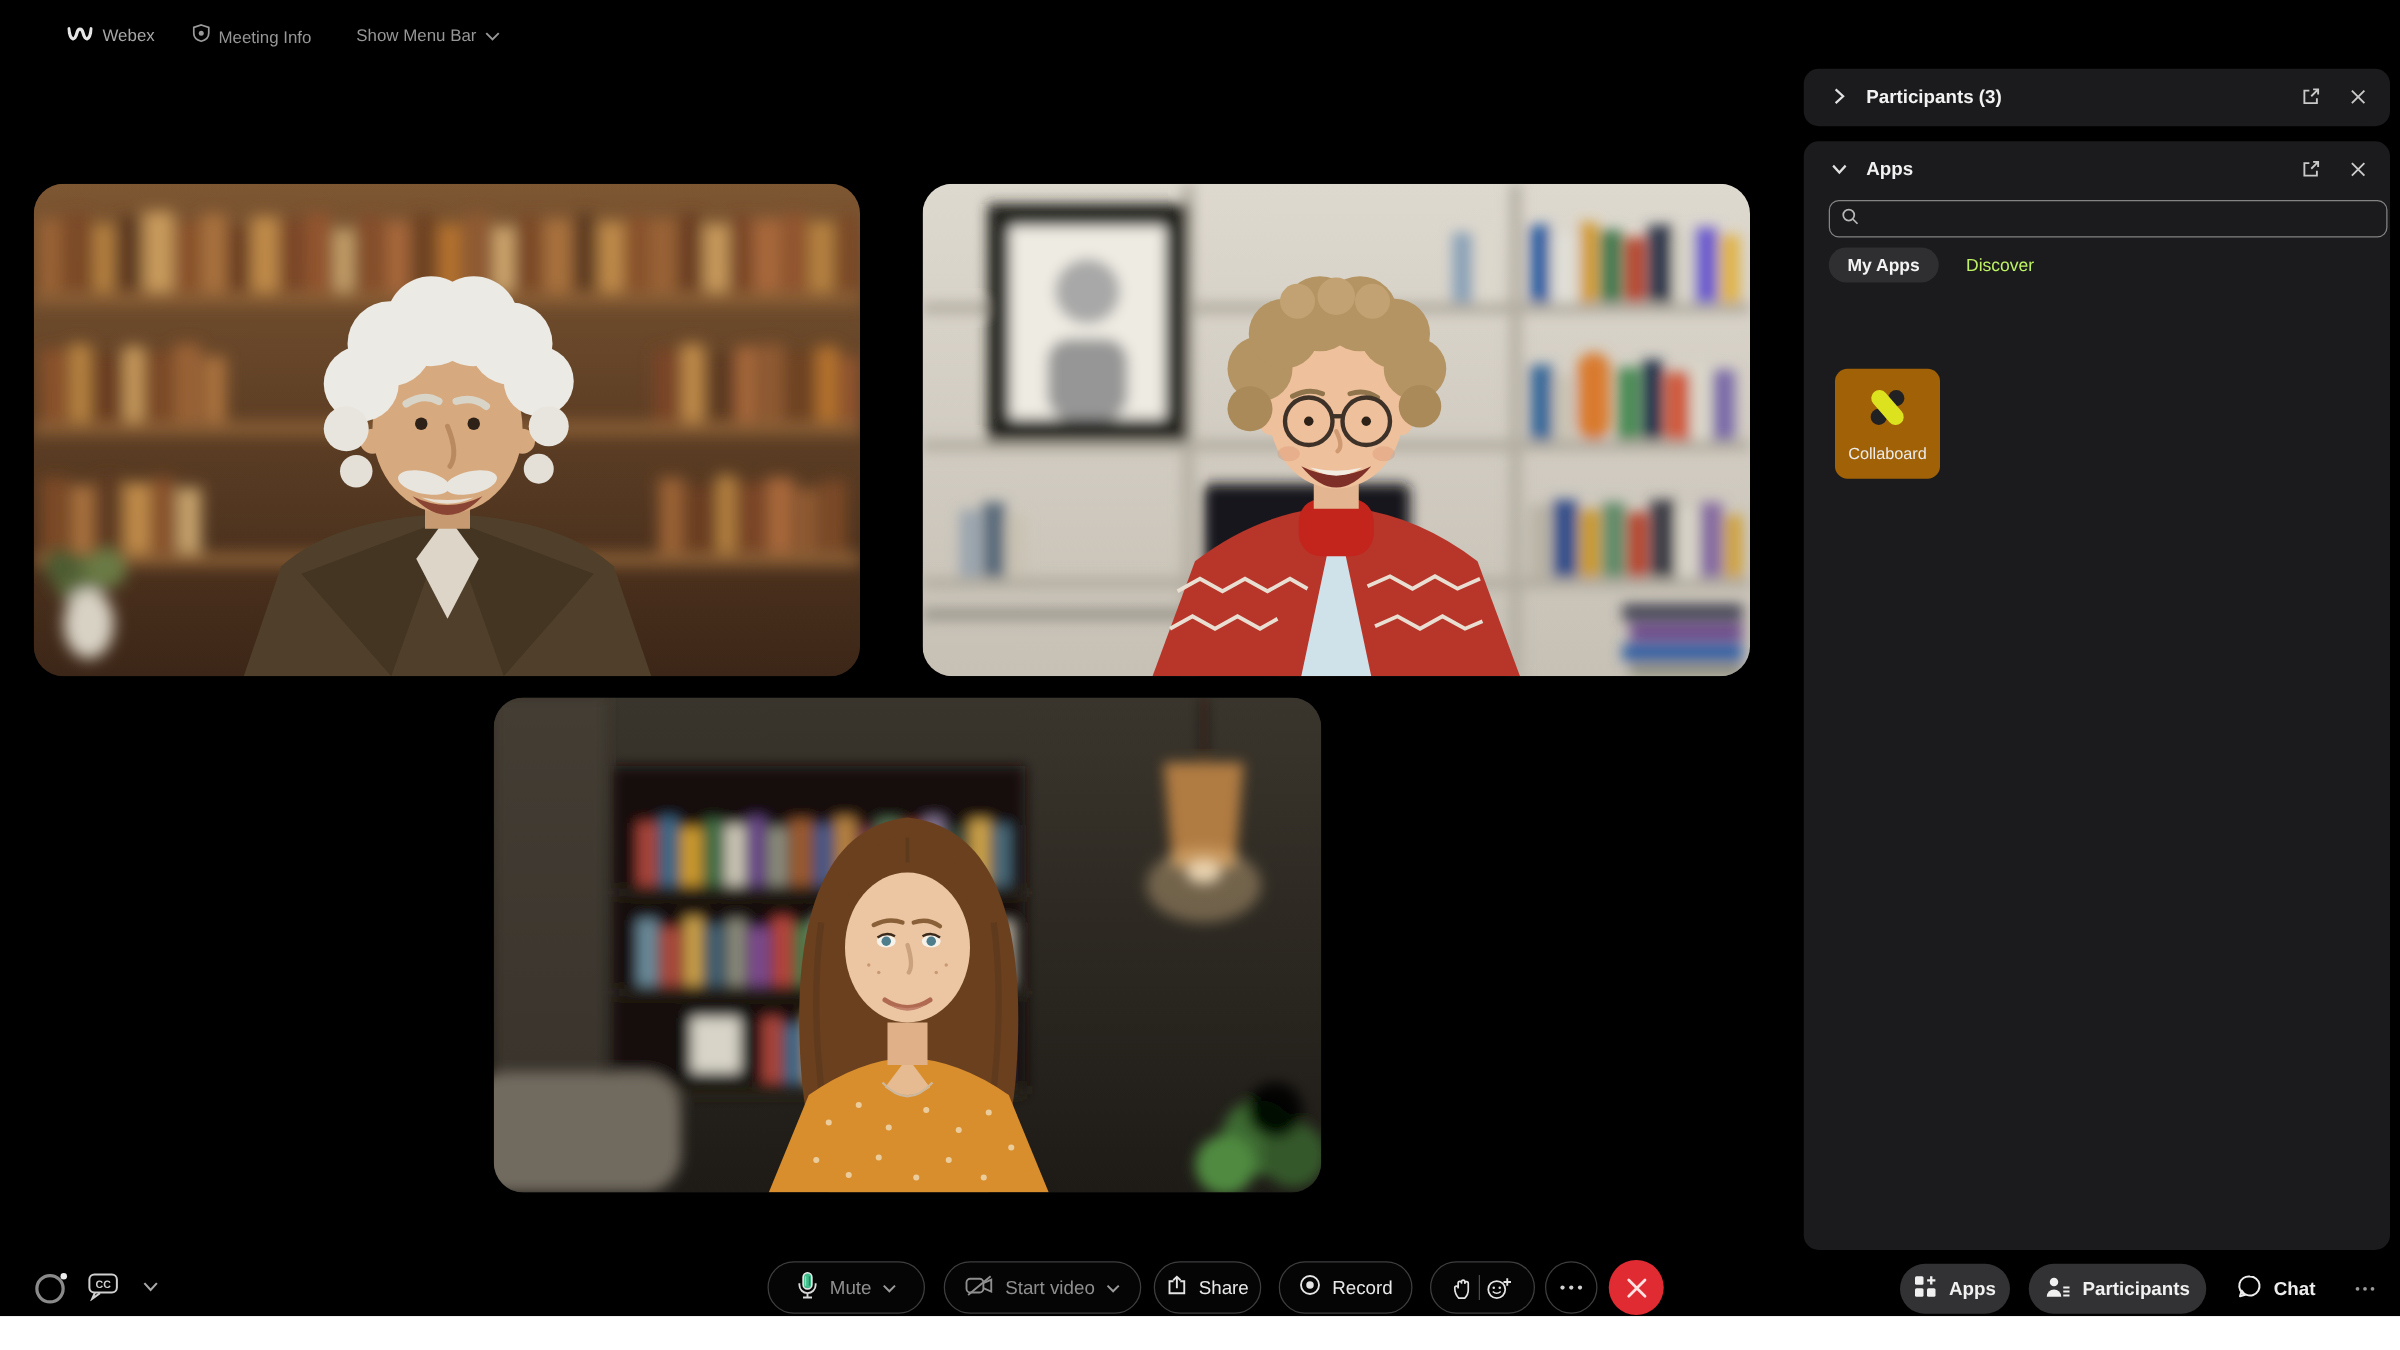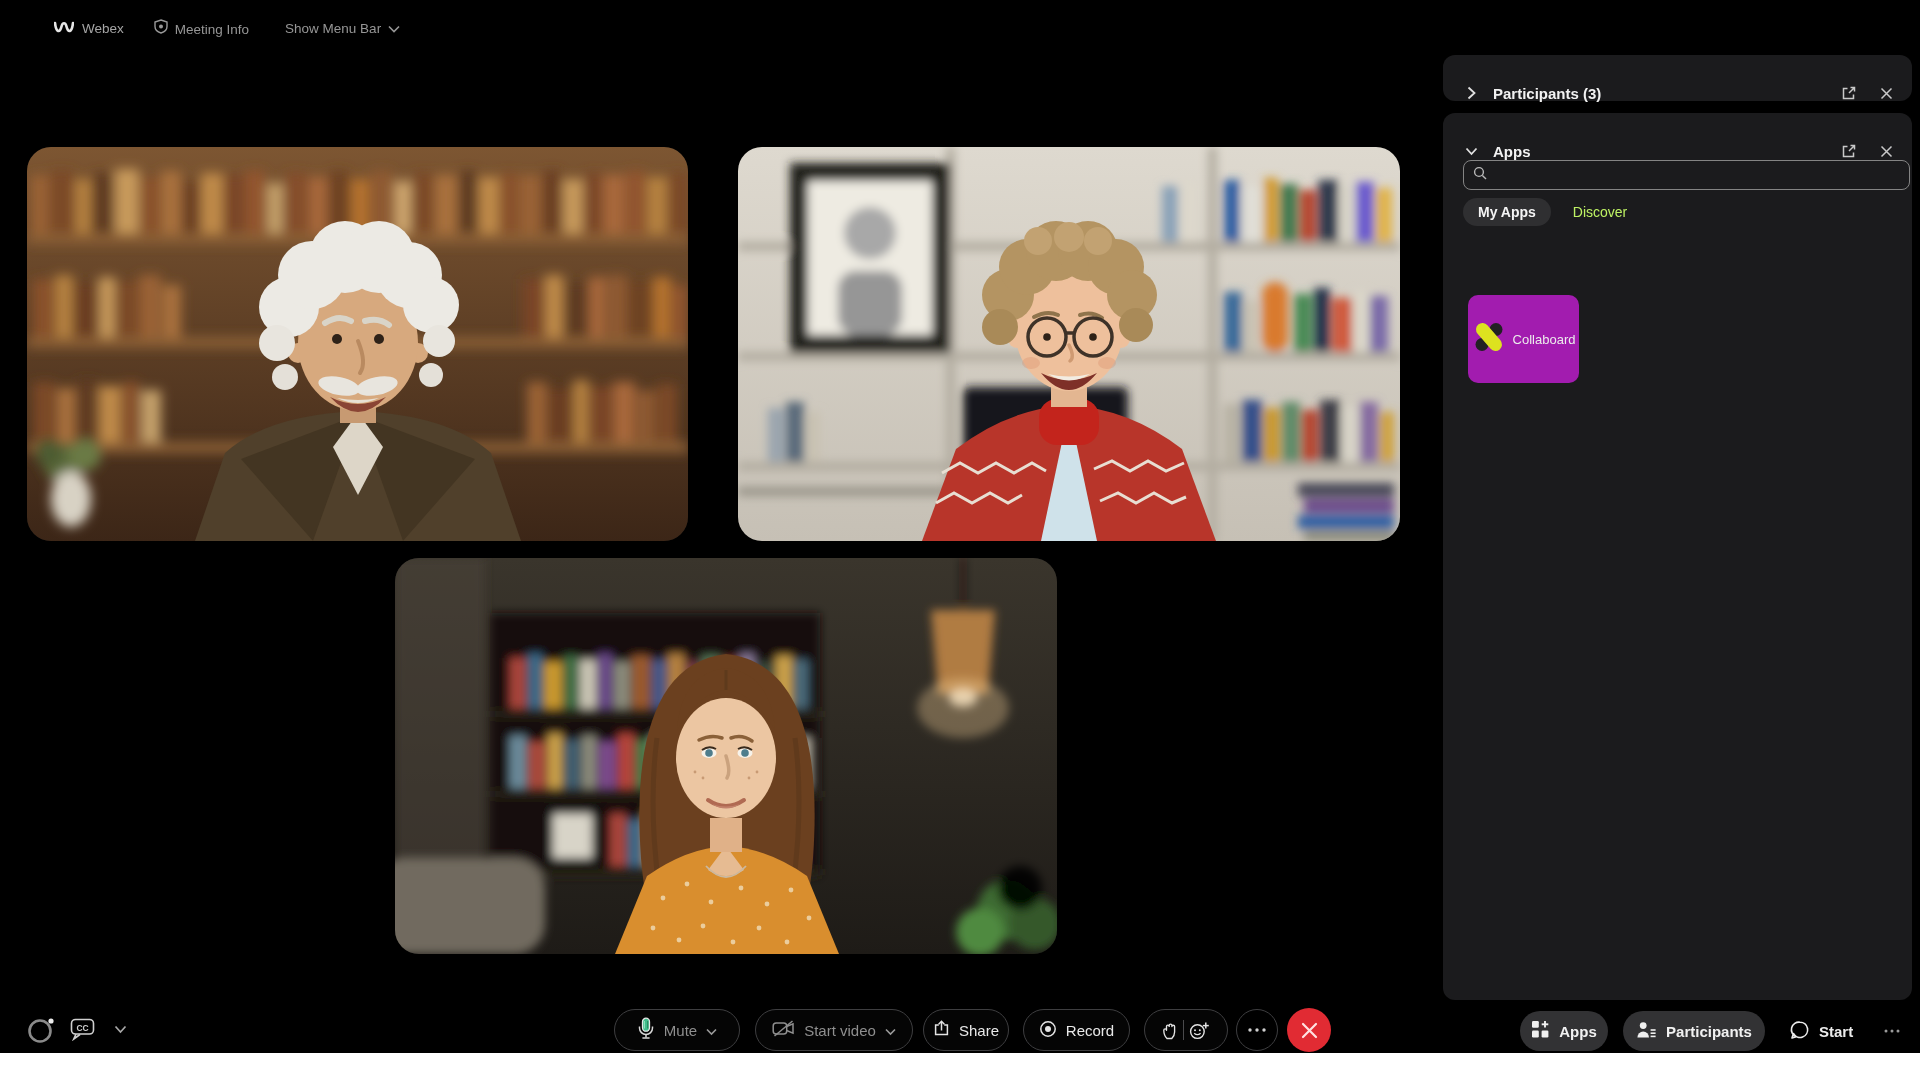--- a/index.html
+++ b/index.html
@@ -23,34 +23,34 @@
   .tile{position:absolute;border-radius:24px;overflow:hidden;background:#111;}
   .tile svg{display:block;width:100%;height:100%;}
   .t1{left:27px;top:147px;width:661px;height:394px;}
   .t2{left:738px;top:147px;width:662px;height:394px;}
   .t3{left:395px;top:558px;width:662px;height:396px;}
 
   
   .card{position:absolute;background:#1b1b1d;border-radius:12px;}
   .card-participants{left:1443px;top:55px;width:469px;height:46px;}
   .card-apps{left:1443px;top:113px;width:469px;height:887px;}
-  .card-head{display:flex;align-items:center;height:44px;padding:16px 16px 0 18px;text-align:right;}
+  .card-head{display:flex;align-items:center;height:44px;padding:0 16px 0 18px;text-align:right;}
   .card-title{color:#f2f2f2;font-size:15px;font-weight:700;margin-left:12px;}
   .head-icons{margin-left:auto;display:flex;align-items:center;gap:17px;}
   .ibtn{display:flex;align-items:center;justify-content:center;width:20px;height:20px;cursor:default;}
 
   .searchbox{position:absolute;left:20px;top:47px;width:427px;height:28px;border:1px solid #848484;
              border-radius:8px;display:flex;align-items:center;padding:0 9px;gap:7px;background:transparent;}
   .searchbox input{flex:1;background:transparent;border:none;outline:none;color:#e0e0e0;font-size:13px;
              font-family:"Liberation Sans",sans-serif;}
   .tabs{position:absolute;left:20px;top:85px;display:flex;align-items:center;gap:7px;}
   .tab{font-size:14px;padding:6px 15px;border-radius:16px;color:#bef264;cursor:default;}
   .tab.active{background:#2f2f31;color:#f4f4f4;font-weight:700;}
-  .app-tile{position:absolute;left:25px;top:182px;width:111px;height:88px;background:#a21caf;border-radius:10px;
-            display:flex;flex-direction:row;align-items:center;justify-content:center;gap:7px;cursor:default;}
+  .app-tile{position:absolute;left:25px;top:182px;width:84px;height:88px;background:#a16207;border-radius:10px;
+            display:flex;flex-direction:column;align-items:center;justify-content:center;gap:7px;cursor:default;}
   .app-name{color:#ececec;font-size:13px;}
 
   
   .toolbar{position:absolute;left:12px;top:1006px;width:1920px;height:47px;}
   .pill{position:absolute;top:3px;height:42px;border:1px solid #3e3e40;border-radius:22px;background:rgba(255,255,255,.02);
         display:flex;align-items:center;justify-content:center;gap:9px;color:#e9e9e9;font-size:15px;cursor:default;box-sizing:border-box;}
   .pill .dimtxt{color:#8f8f8f;}
   .pill-filled{position:absolute;top:5px;height:40px;border-radius:21px;background:#323234;border:none;
         display:flex;align-items:center;justify-content:center;gap:9px;color:#f1f1f1;font-size:15px;font-weight:700;cursor:default;}
   .flat{position:absolute;top:5px;height:40px;display:flex;align-items:center;gap:9px;color:#ececec;font-size:15px;font-weight:700;cursor:default;}
@@ -643,21 +643,21 @@
       </span>
       <span>Participants</span>
     </div>
 
     <div class="flat" style="left:1778px;">
       <span>
         <svg width="20" height="20" viewBox="0 0 20 20">
               <path d="M10 2.2 a7.6 7.6 0 1 1 -6.6 11.3 L2 18 l4.2 -1.2 A7.6 7.6 0 0 1 10 2.2 Z" stroke="#ececec" stroke-width="1.6" fill="none" stroke-linejoin="round"></path>
             </svg>
       </span>
-      <span>Start</span>
+      <span>Chat</span>
     </div>
 
     <div class="flat" style="left:1872px;">
       <svg width="16" height="4" viewBox="0 0 16 4">
             <circle cx="2" cy="2" r="1.5" fill="#9a9a9a"></circle>
             <circle cx="8" cy="2" r="1.5" fill="#9a9a9a"></circle>
             <circle cx="14" cy="2" r="1.5" fill="#9a9a9a"></circle>
           </svg>
     </div>
   </div>

